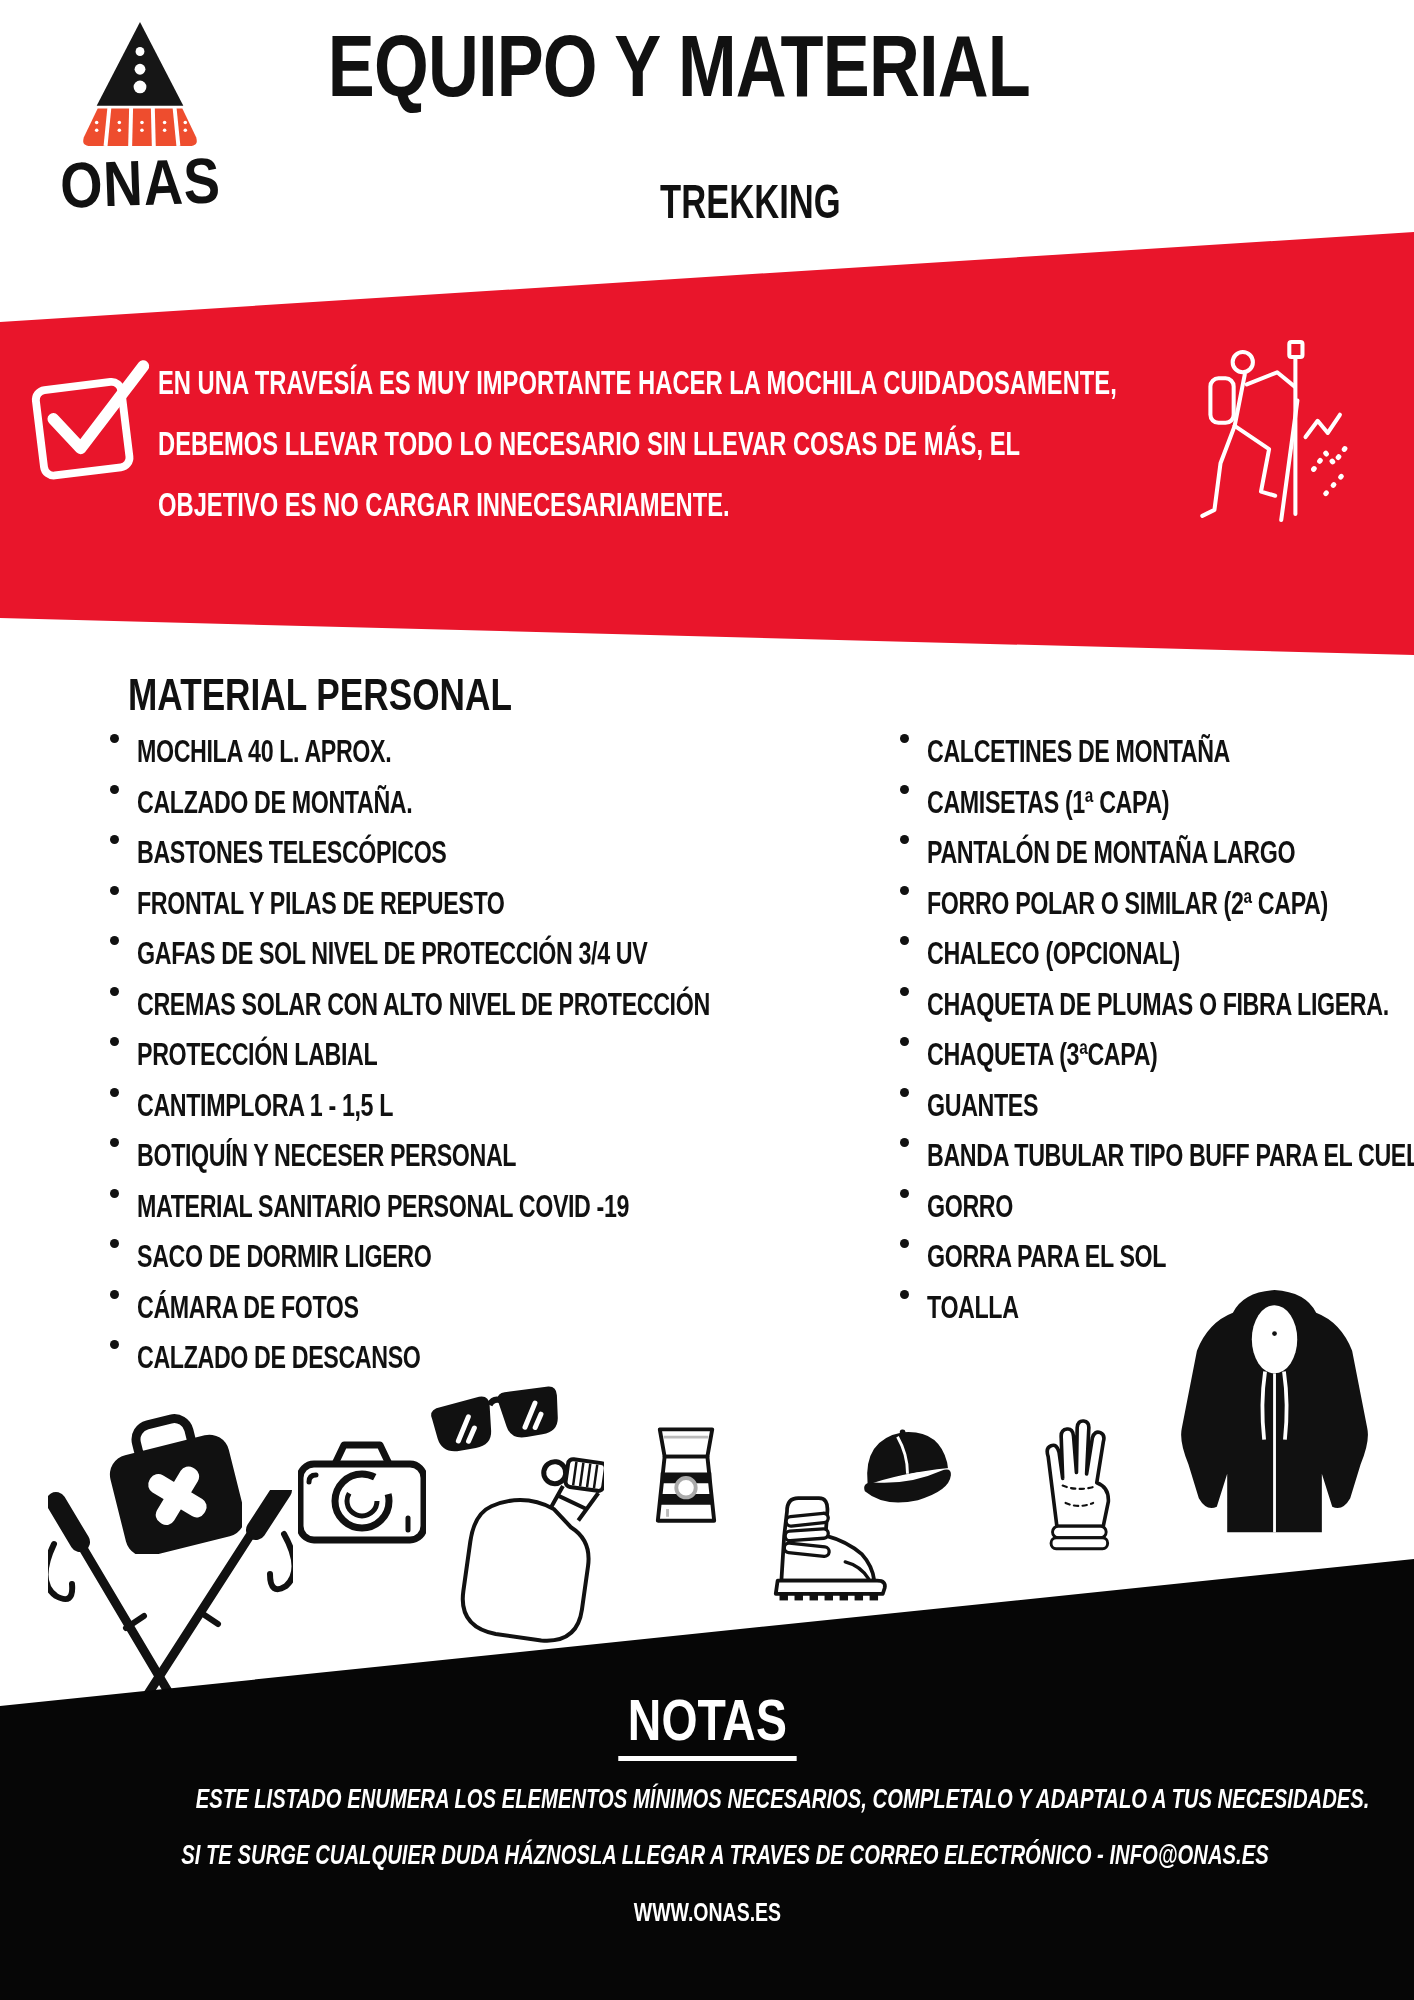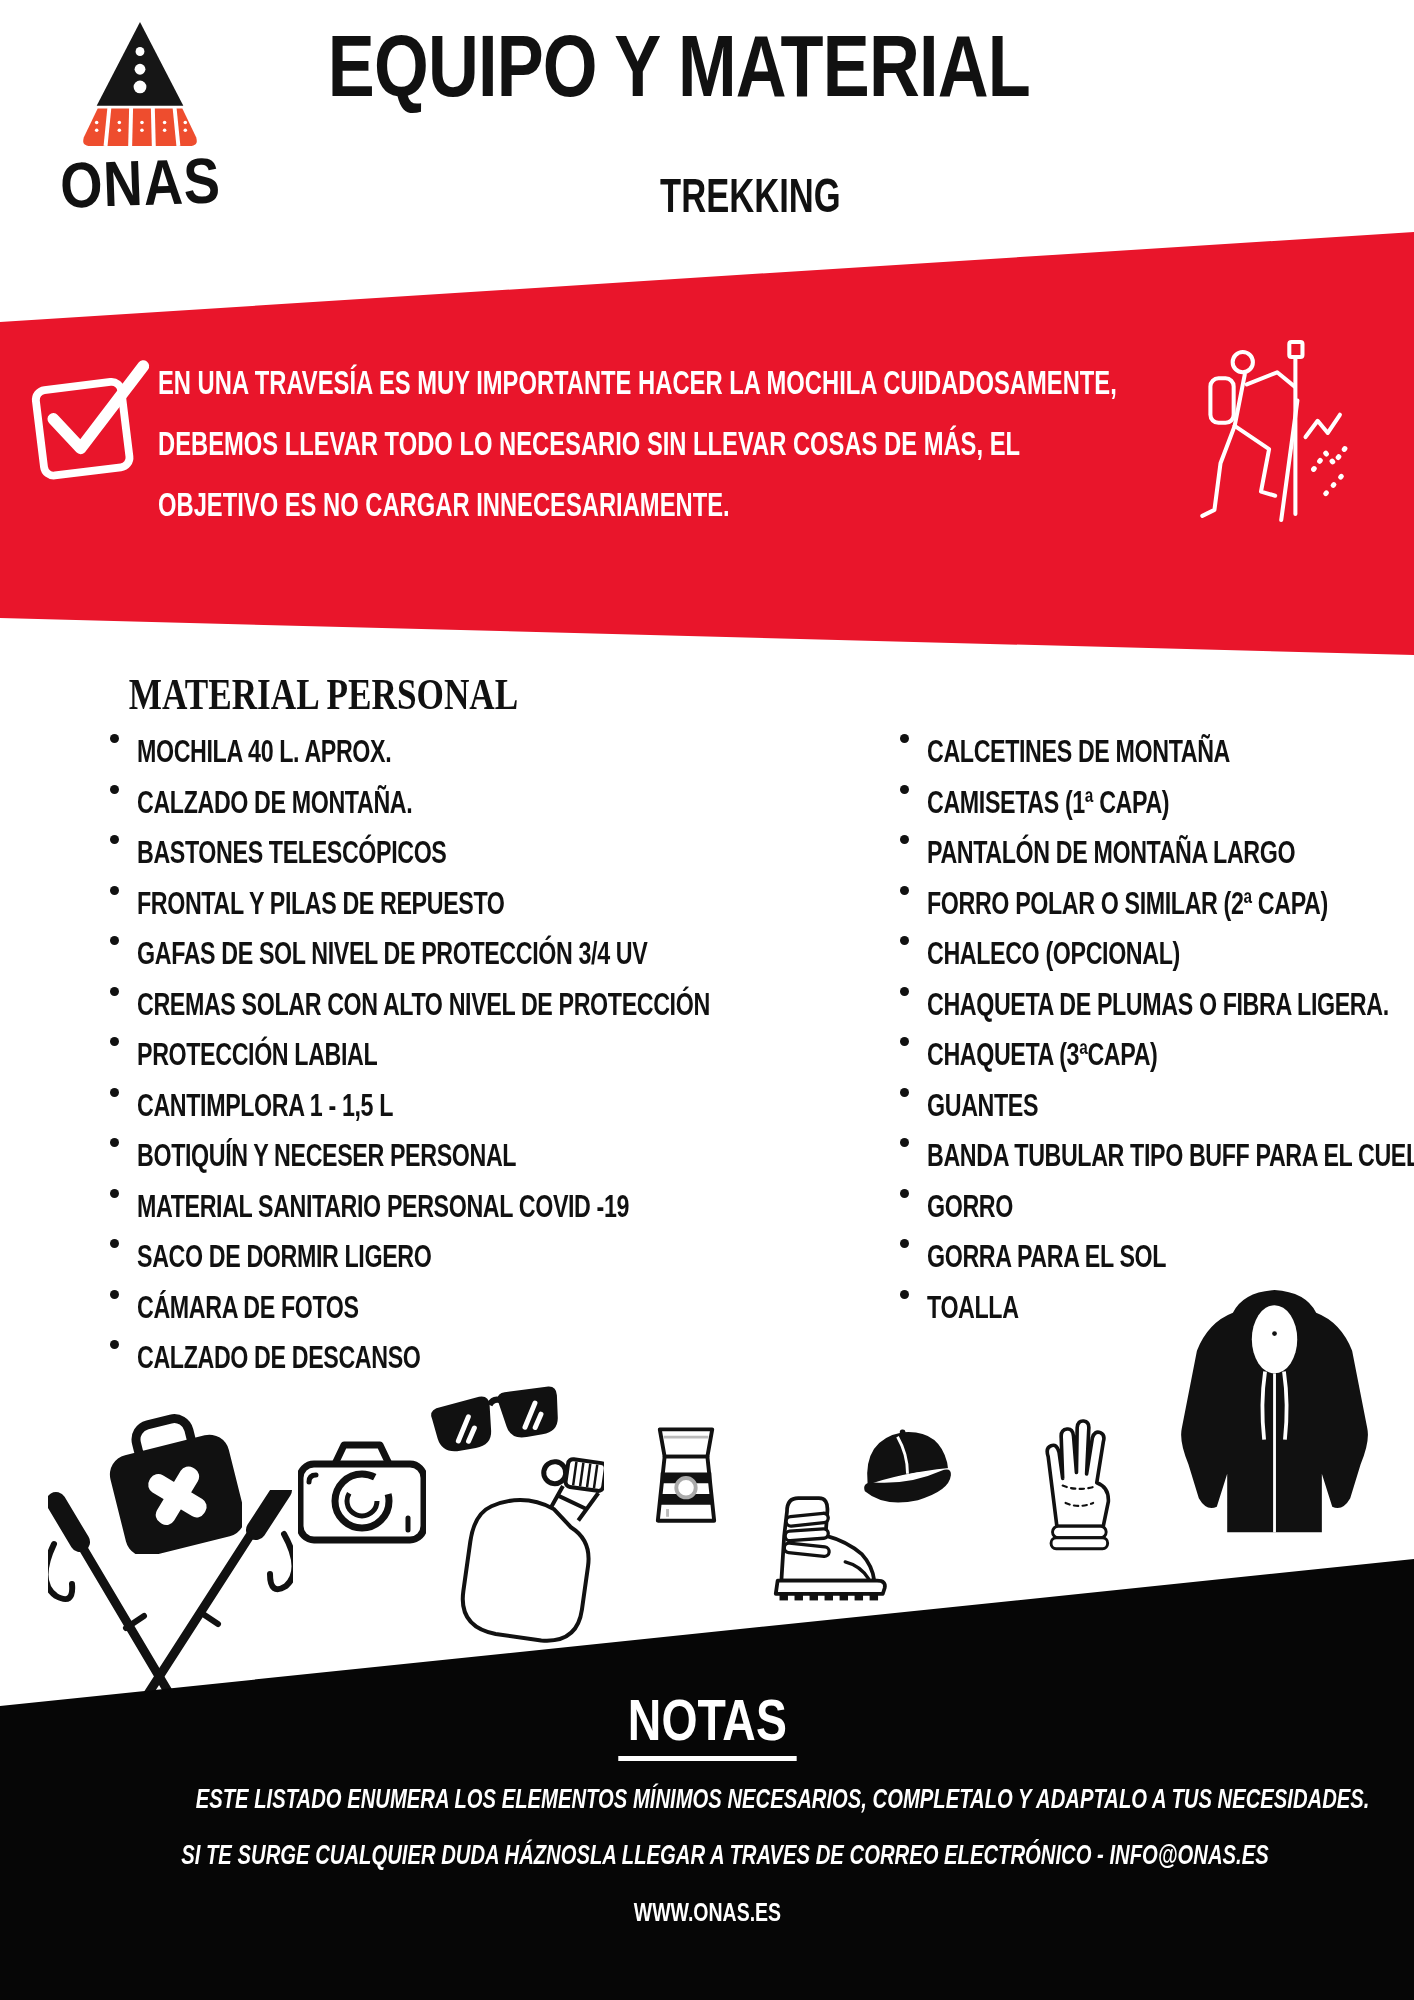--- a/index.html
+++ b/index.html
@@ -9,34 +9,34 @@
   .cnd{display:inline-block;white-space:nowrap;font-weight:bold;}
   .oc{transform-origin:center center;}
   .ol{transform-origin:left center;}
 
   
   #logo{left:40px;top:20px;width:200px;text-align:center;}
   #logo-text{display:inline-block;font-size:64px;font-weight:bold;letter-spacing:1px;
              transform:rotate(-2deg) scaleX(.85);margin-top:-6px;}
   #title{left:240px;top:20px;width:1160px;line-height:92px;}
   #title .cnd{font-size:88px;transform:scaleX(.8);letter-spacing:-1px;}
-  #subtitle{left:100px;top:172px;width:1300px;text-align:center;line-height:48px;}
+  #subtitle{left:100px;top:178px;width:1300px;text-align:center;line-height:48px;}
   #subtitle .cnd{font-size:48px;transform:scaleX(.72);}
 
   
   #red-band{left:0;top:0;width:1414px;height:2000px;background:#e9152b;
             clip-path:polygon(0 322px,1414px 232px,1414px 655px,0 618px);}
   #check-icon{left:24px;top:346px;}
   #banner-lines{left:158px;top:352px;color:#fff;}
   .banner-line{height:61px;line-height:61px;}
   .banner-line .cnd{font-size:33px;transform:scaleX(.72);}
   #hiker-icon{left:1176px;top:338px;}
 
   
-  .sec-head{width:440px;text-align:center;line-height:46px;font-family:Liberation Serif, serif;}
+  .sec-head{width:440px;text-align:center;line-height:46px;}
   #mp-heading{left:80px;top:672px;}
   #ropa-heading{left:770px;top:672px;}
   .sec-head .cnd{font-size:44px;transform:scaleX(.8);}
 
   
   ul.items{list-style:none;margin:0;padding:0;}
   #mp-list{left:102px;top:734px;}
   #ropa-list{left:892px;top:734px;}
   ul.items li{height:50.5px;display:flex;align-items:flex-start;padding-left:8px;}
   ul.items li::before{content:"";width:9px;height:9px;border-radius:50%;background:#111;

